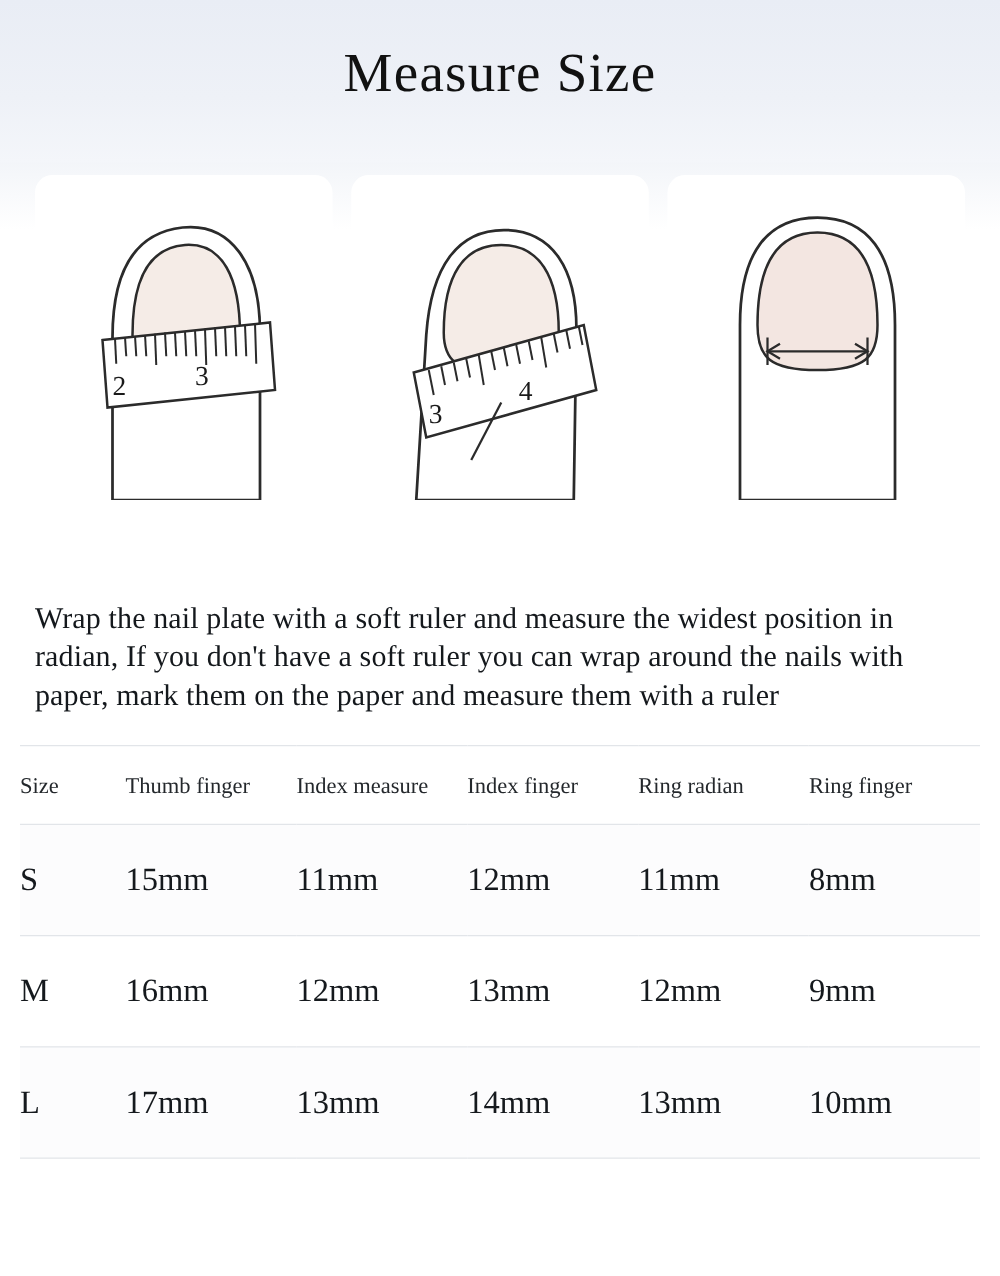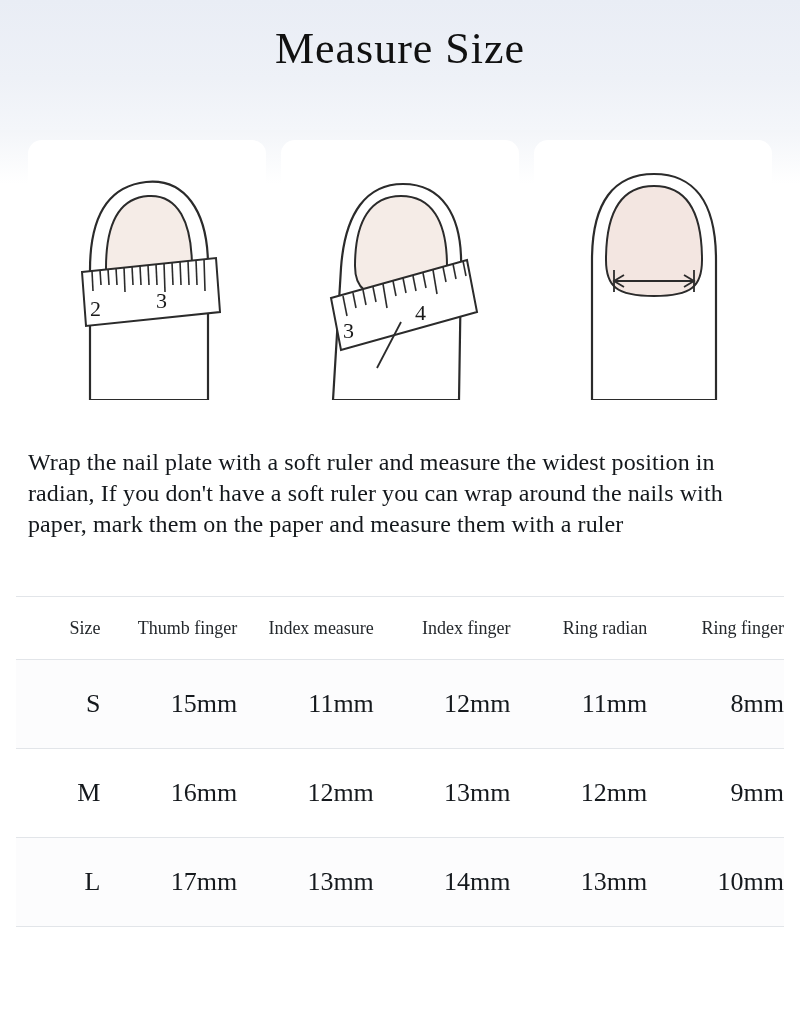--- a/index.html
+++ b/index.html
@@ -26,21 +26,21 @@
   
   .header {
     position: absolute;
     left: 0;
     top: 0;
     width: 800px;
     height: 130px;
     background: linear-gradient(180deg, #e9edf5 0%, #eef1f7 60%, #f4f6fa 100%);
     text-align: center;
     box-sizing: border-box;
-    padding-top: 22px;
+    padding-top: 32px;
   }
   .title {
     font-family: "Liberation Serif", serif;
     font-size: 44px;
     font-weight: 400;
     letter-spacing: 1px;
     color: #111111;
     line-height: 54px;
     margin: 0;
   }
@@ -76,21 +76,21 @@
   .ill-card svg {
     display: block;
     width: 100%;
     height: 100%;
   }
 
   
   .instructions {
     position: absolute;
     left: 28px;
-    top: 423px;
+    top: 456px;
     width: 744px;
     font-family: "Liberation Serif", serif;
     font-size: 24px;
     line-height: 31px;
     color: #14181c;
     letter-spacing: 0.1px;
   }
 
   
   .size-table {
@@ -98,21 +98,21 @@
     left: 16px;
     top: 596px;
     width: 768px;
     border-collapse: collapse;
     table-layout: fixed;
     background: #ffffff;
   }
   .size-table th,
   .size-table td {
     font-family: "Liberation Serif", serif;
-    text-align: right;
+    text-align: left;
     border-top: 1px solid #e2e5e9;
     border-bottom: 1px solid #e2e5e9;
     padding: 0;
   }
   .size-table thead th {
     font-size: 18px;
     font-weight: 400;
     color: #24282c;
     height: 62px;
     border-top: 1px solid #e2e5e9;

